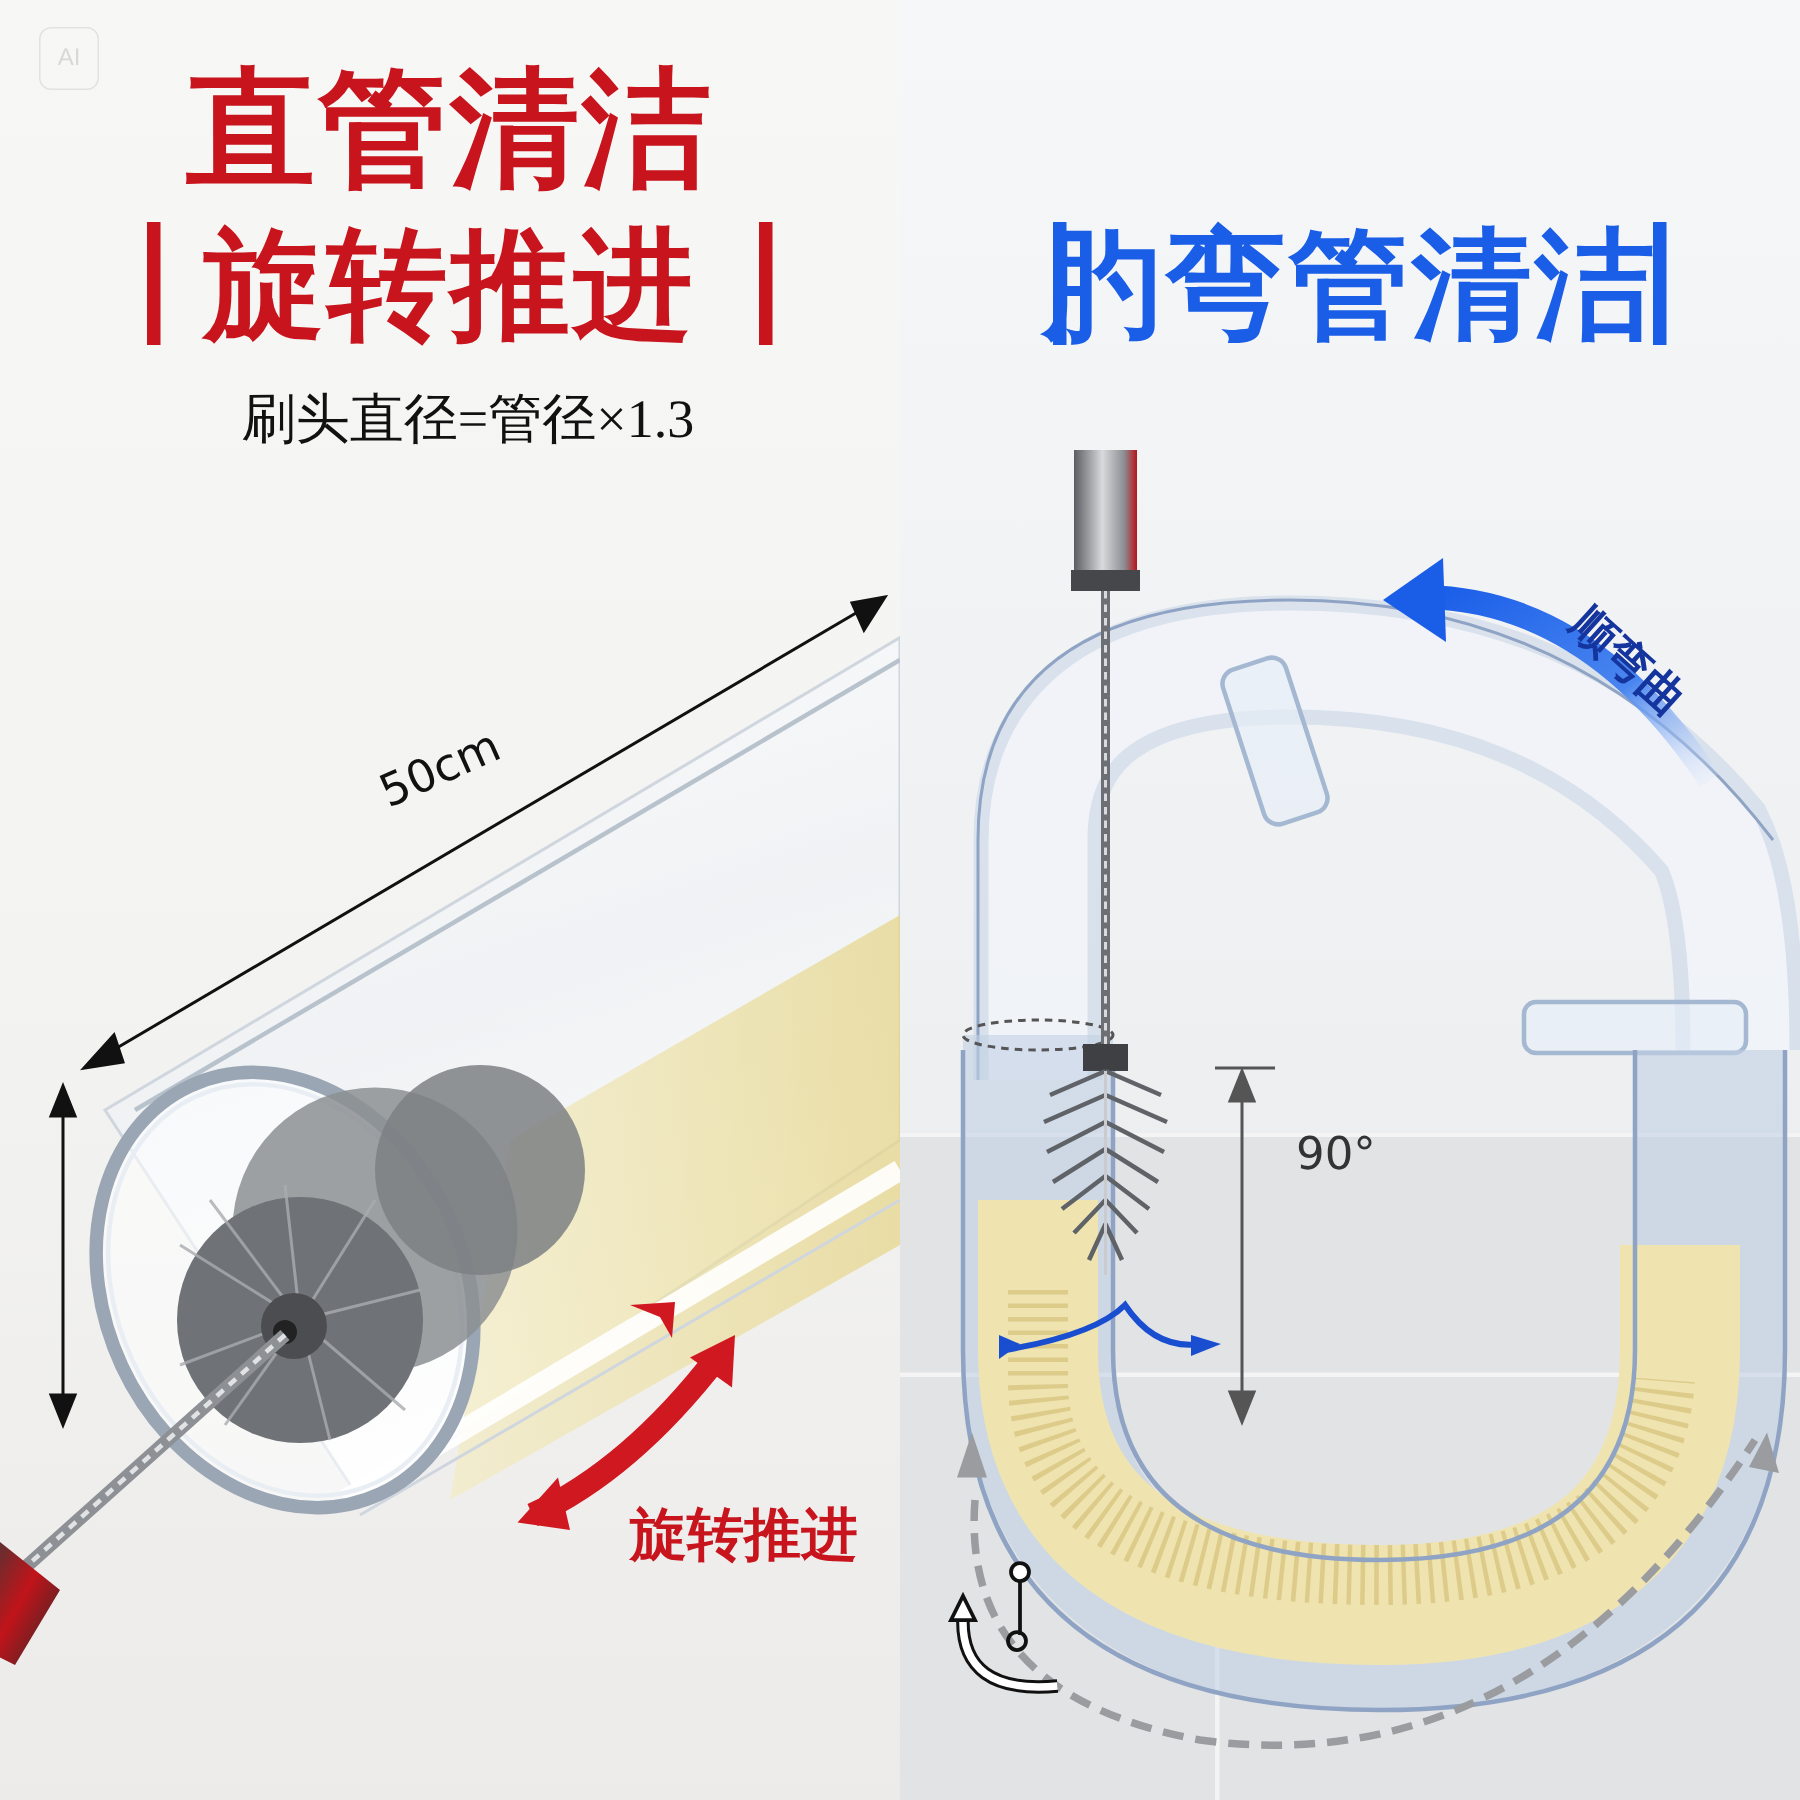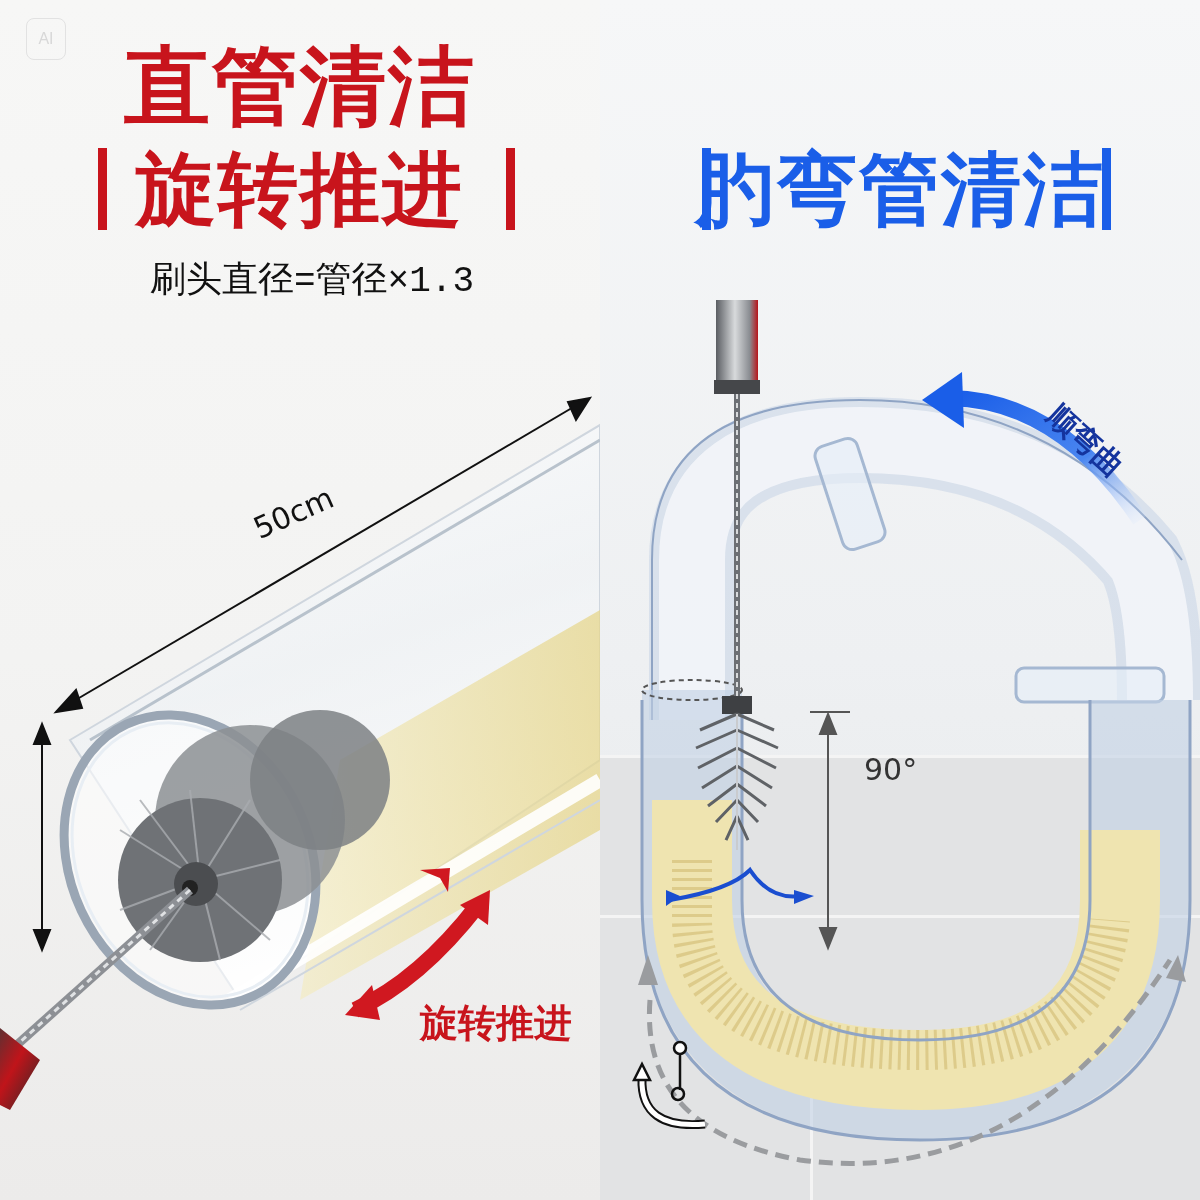--- a/index.html
+++ b/index.html
@@ -15,21 +15,21 @@
     display: flex; align-items: center; justify-content: center; font-family: "Liberation Sans", sans-serif; margin-left: 10px; }
 
   .title-line { position: absolute; left: 0; width: 600px; text-align: center; font-weight: bold;
     font-family: "DejaVu Sans", sans-serif; letter-spacing: 2px; }
   .t1 { top: 36px; font-size: 86px; line-height: 100px; }
   .t2 { top: 140px; font-size: 80px; line-height: 100px; }
   .red { color: #c8141c; }
   .blue { color: #1a5ee8; }
   .bar { position: absolute; top: 148px; width: 9px; height: 82px; }
   .subtitle { position: absolute; top: 255px; left: 0; width: 600px; text-align: center;
-    font-size: 36px; color: #111; font-family: Liberation Mono, monospace; padding-left: 24px; }
+    font-size: 36px; color: #111; font-family: Liberation Serif, serif; padding-left: 24px; }
 
   .art { position: absolute; left: 0; top: 0; width: 600px; height: 1200px; }
 
   .label-abs { position: absolute; font-family: "DejaVu Sans", sans-serif; }
   .dim-50 { left: 248px; top: 514px; font-size: 30px; color: #111; transform: rotate(-24deg); transform-origin: left top; }
   .rotate-label { left: 420px; top: 998px; font-size: 38px; color: #c8141c; font-weight: bold; }
 
   .bend-label { left: 1065px; top: 396px; font-size: 30px; color: #14349e; font-weight: bold; transform: rotate(42deg); transform-origin: left top; }
   .deg-label { left: 828px; top: 752px; font-size: 30px; color: #333; padding-left: 36px; }
   .flex-label { left: 840px; top: 836px; font-size: 27px; color: #1a2a6e; font-weight: bold; line-height: 40px; }

